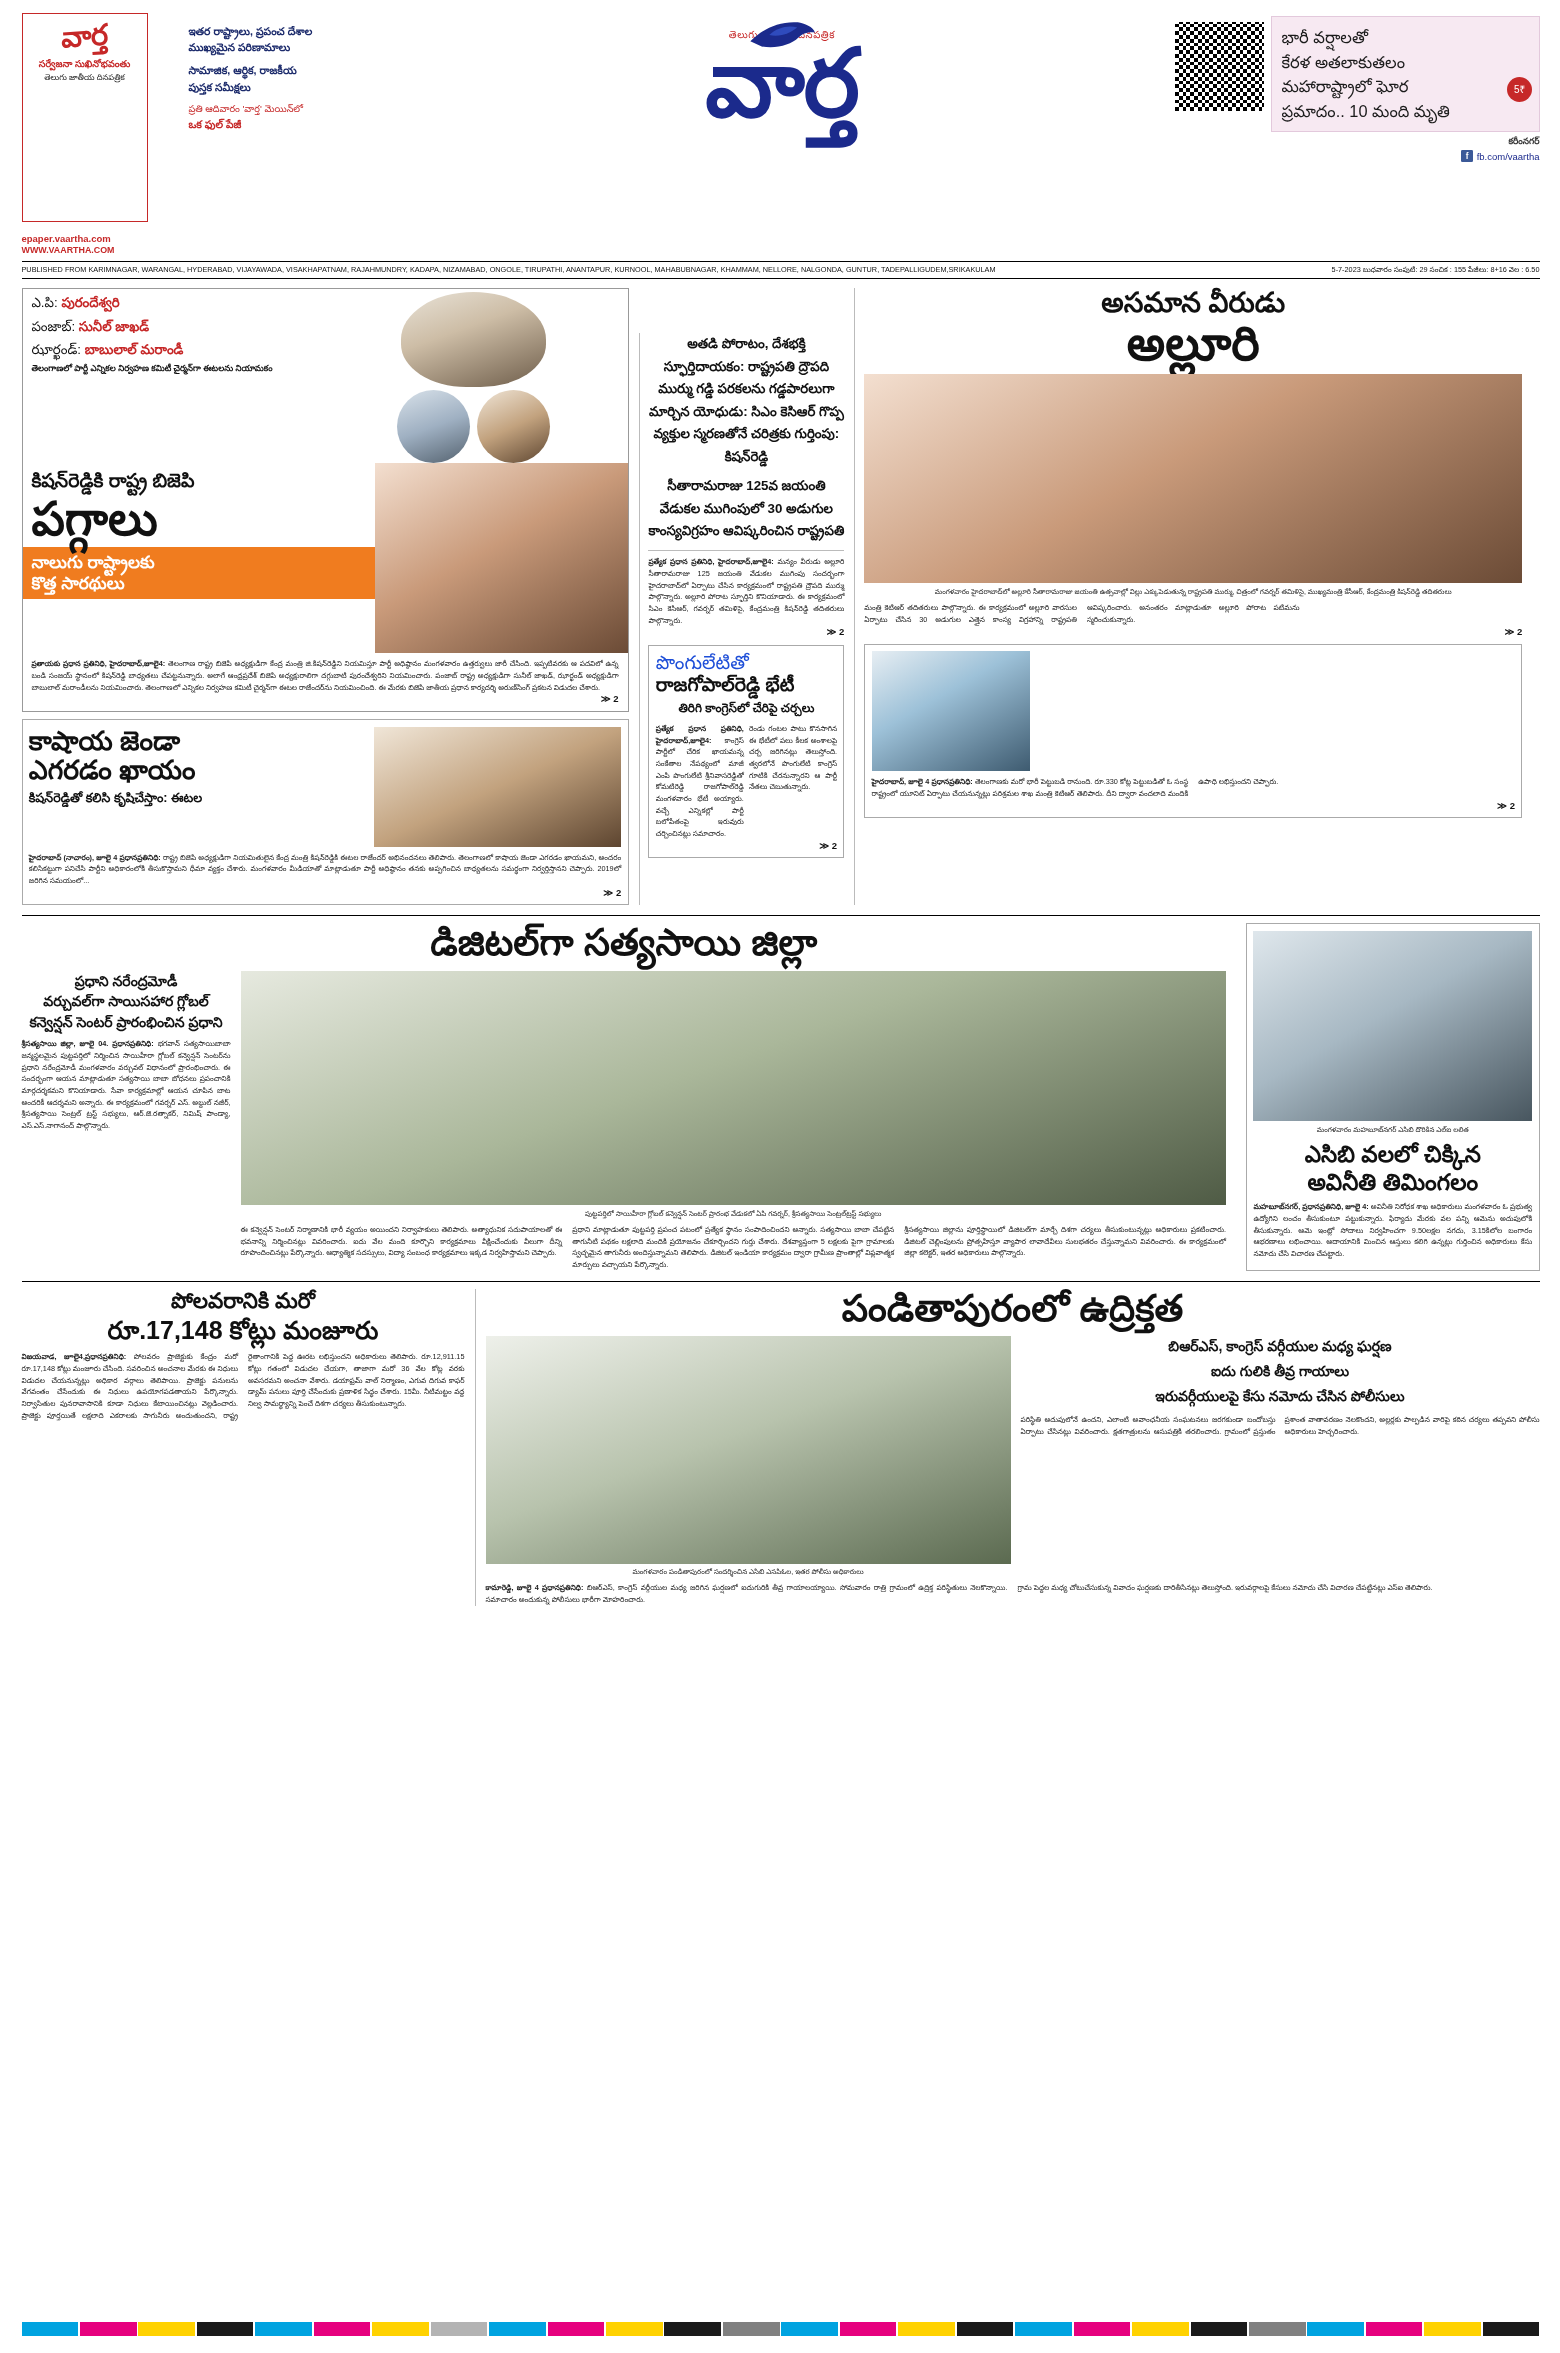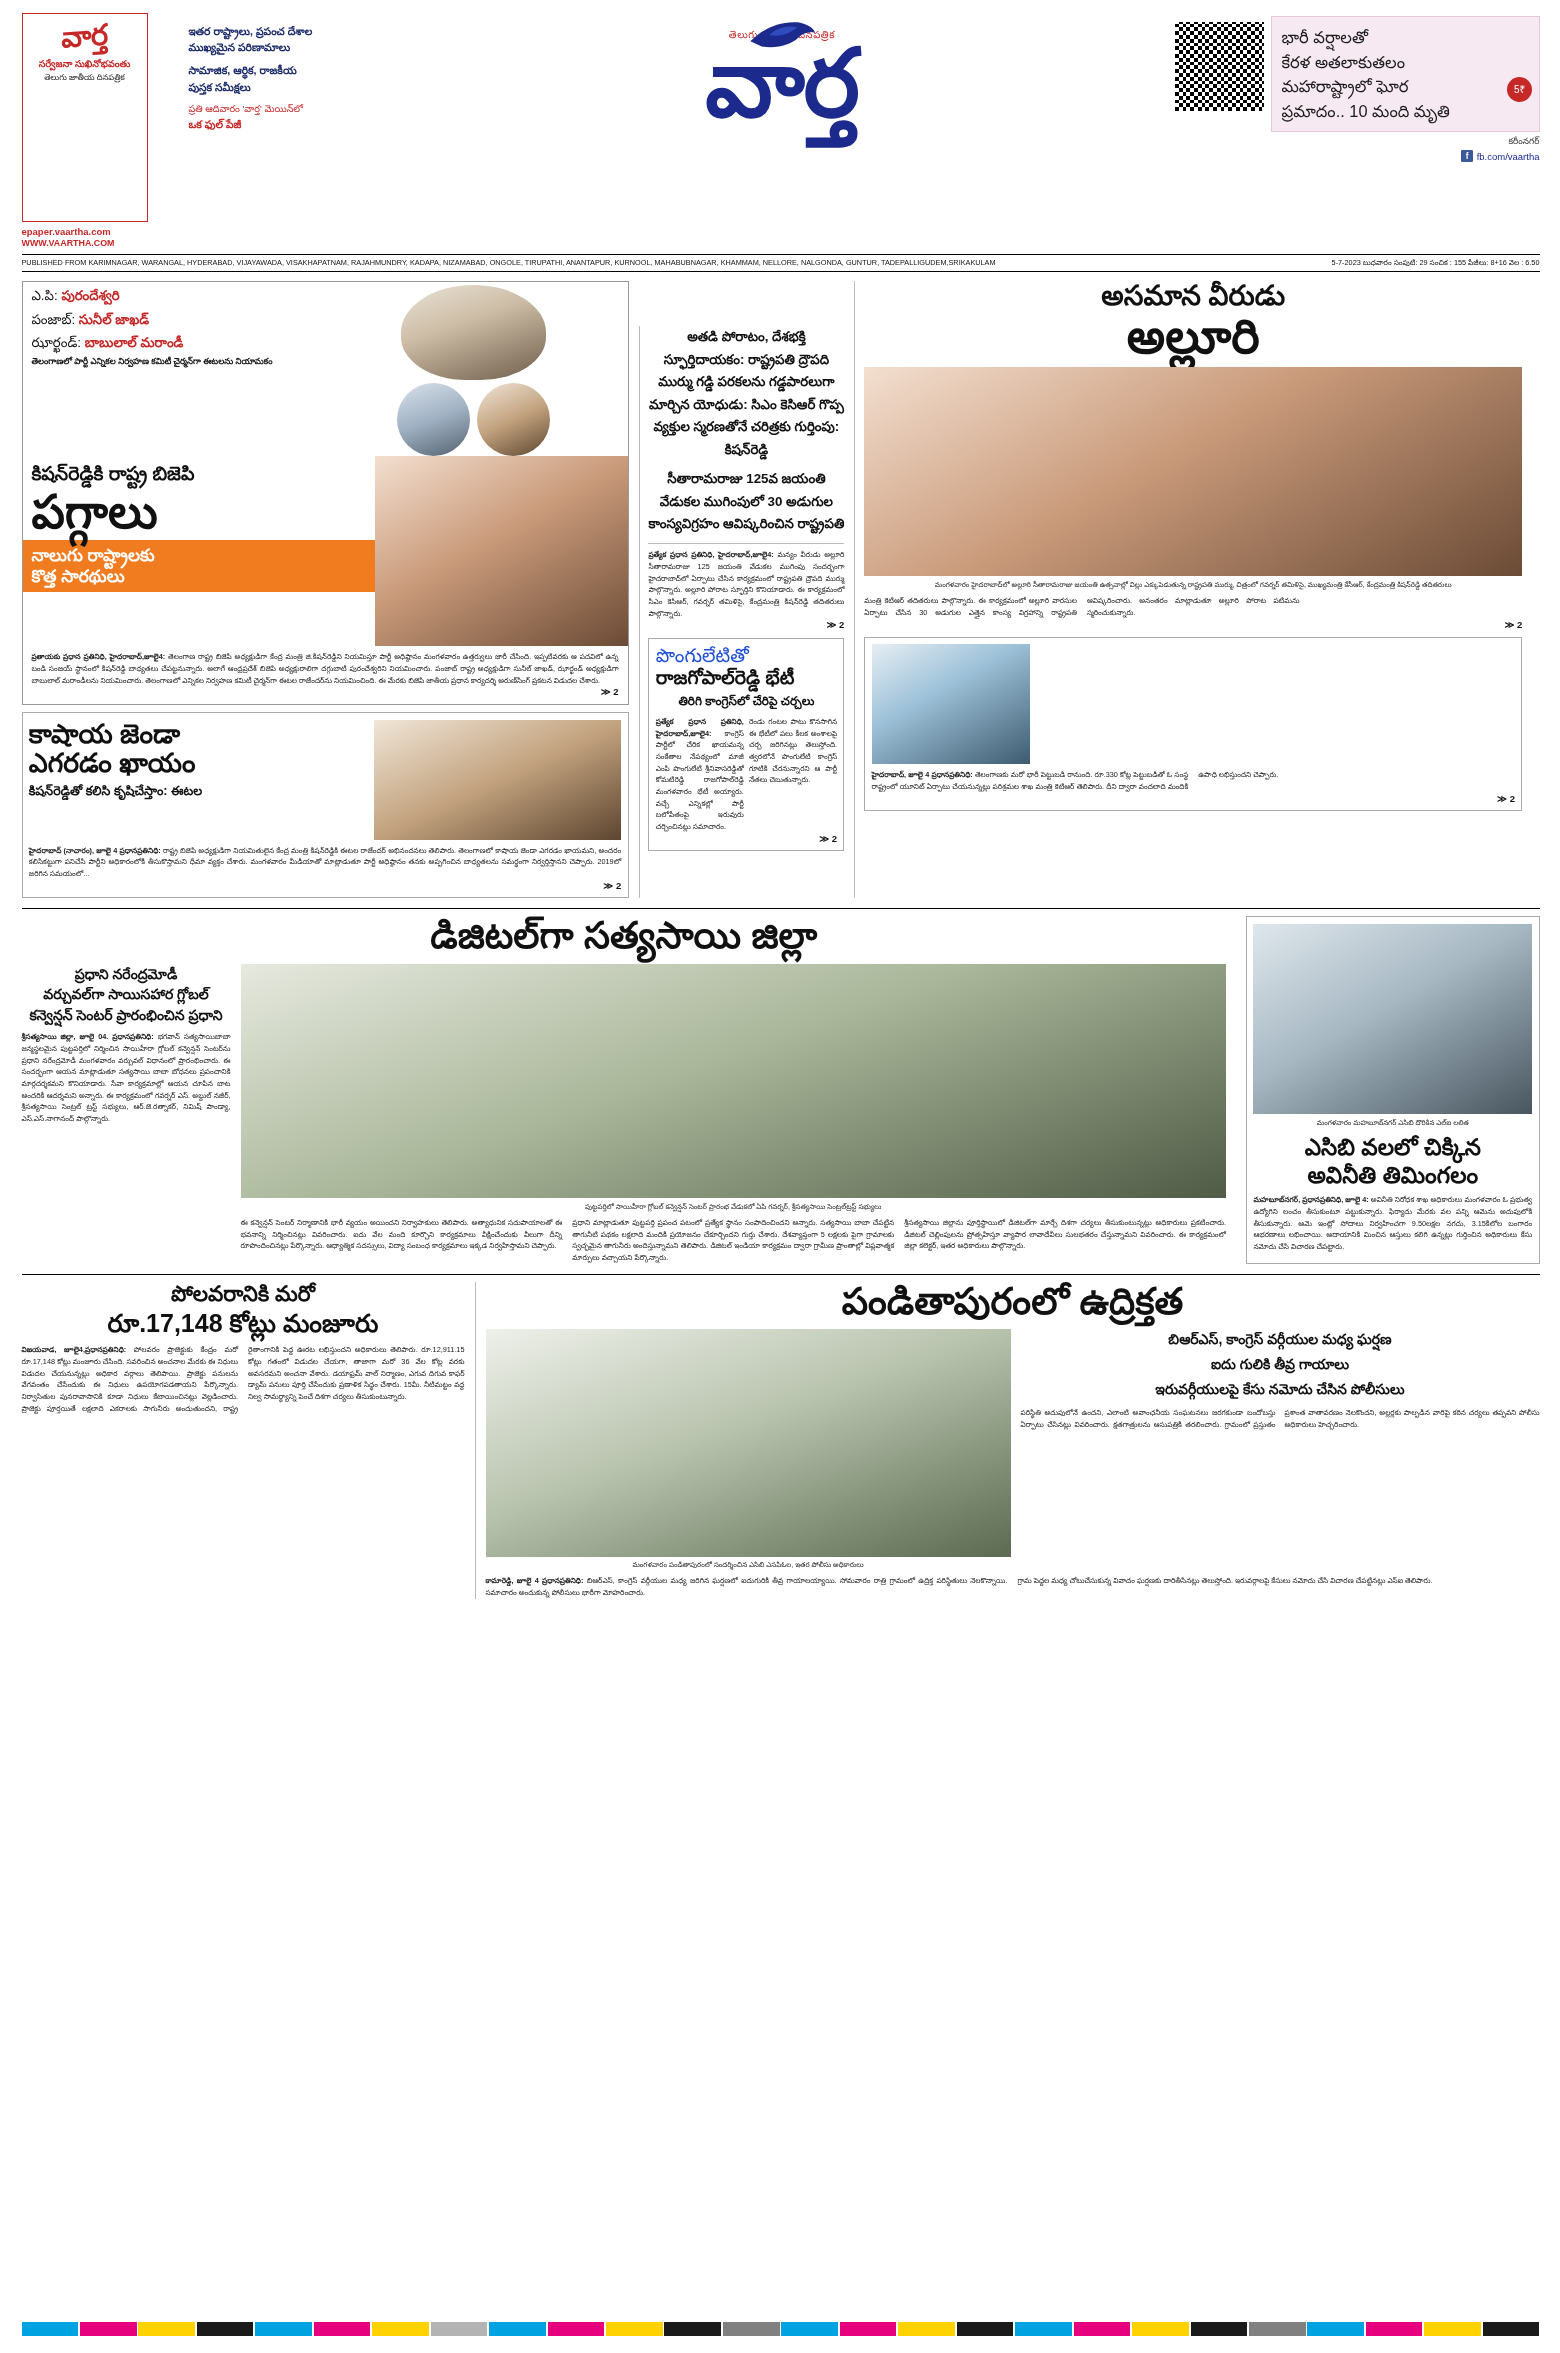--- a/index.html
+++ b/index.html
@@ -17,21 +17,21 @@
     padding:3.8px 2.5px;overflow:hidden;
   }
   .mh-logo-main{
     color:#c62828;font-weight:bold;font-size:29px;line-height:1.02;text-align:center;
     transform:rotate(-4deg);margin-top:5px;letter-spacing:-0.6px;
   }
   .mh-logo-sub{
     color:#c62828;font-size:9.5px;text-align:center;line-height:1.2;margin-top:6.3px;font-weight:bold;
   }
   .mh-logo-sub2{color:#222;font-size:8.2px;text-align:center;line-height:1.25;margin-top:3.8px;}
-  .mh-epaper{font-size:9.5px;color:#c62828;font-weight:bold;margin-top:4px;}
+  .mh-epaper{font-size:9.5px;color:#c62828;font-weight:bold;margin-top:11px;}
   .mh-promo{
     width:190px;margin-left:8.9px;padding-top:10px;font-size:10.7px;line-height:1.55;color:#1b2a6b;
   }
   .mh-promo .red{color:#c62828;}
   .mh-promo .strong{font-weight:bold;}
   .mh-center{flex:1;text-align:center;position:relative;}
   .mh-kicker{font-size:10px;color:#c62828;letter-spacing:0.6px;margin-top:16.4px;}
   .mh-title{
     font-size:95px;font-weight:bold;color:#1b2a8c;line-height:0.96;letter-spacing:-1.3px;margin-top:-5px;
   }
@@ -48,21 +48,21 @@
   }
   .qr-wrap{display:flex;align-items:flex-start;}
   .headbox{
     width:247px;background:#f7e9f2;border:0.6px solid #e3c9dc;padding:7.6px 10px;margin-top:3.8px;
     font-size:16.4px;line-height:1.5;color:#1b1b1b;position:relative;
   }
   .headbox .rs{
     position:absolute;right:6.3px;bottom:29px;background:#c62828;color:#fff;border-radius:50%;
     width:25px;height:25px;display:flex;align-items:center;justify-content:center;font-size:10px;
   }
-  .mh-city{font-size:8.9px;color:#333;margin-top:3.8px;}
+  .mh-city{font-size:8.9px;color:#333;margin-top:3.8px;font-weight:bold;}
   .fb-line{font-size:9.5px;color:#1b2a8c;margin-top:2.5px;display:flex;align-items:center;gap:3.8px;}
   .fb-ico{width:11.4px;height:11.4px;background:#3b5998;color:#fff;font-size:8.2px;font-weight:bold;
     display:flex;align-items:center;justify-content:center;border-radius:1.3px;}
   .rule{border-top:1.3px solid #000;margin:6.3px 21.5px 0 21.5px;}
   .published{
     margin:0 21.5px;font-size:7.3px;color:#111;display:flex;justify-content:space-between;
     padding:2.5px 0;border-bottom:1.3px solid #000;
   }
   
   .content{padding:8.9px 21.5px 0 21.5px;}

